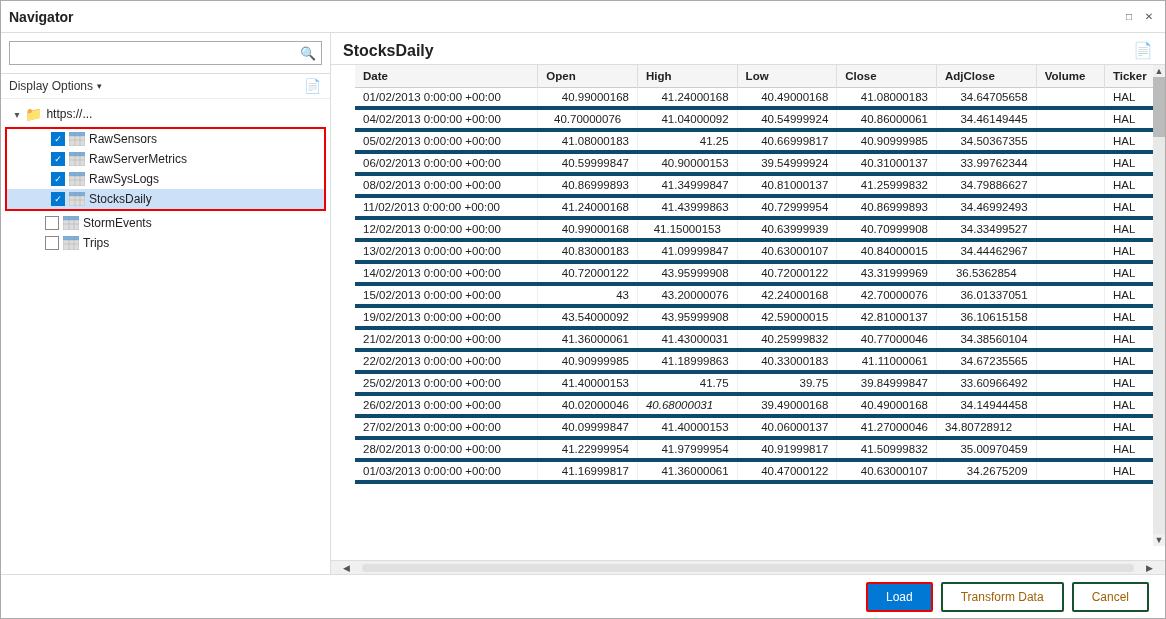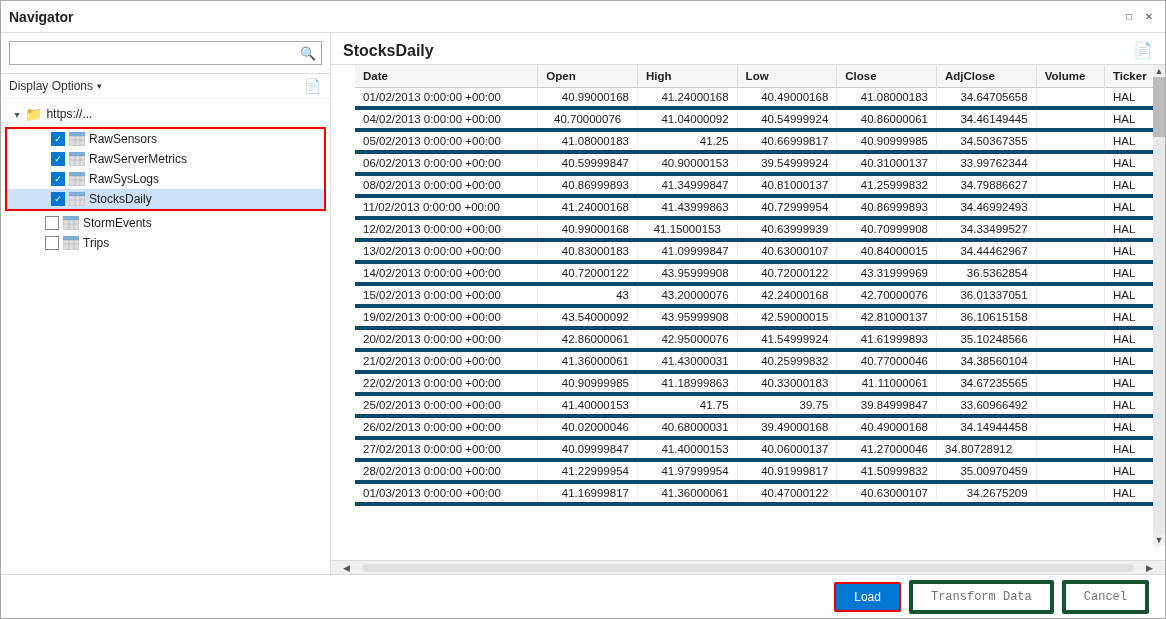--- a/index.html
+++ b/index.html
@@ -259,23 +259,22 @@
       cursor: pointer;
       border-radius: 2px;
     }
     .btn-primary {
       background: #0078d4;
       color: #fff;
       border: 2px solid #e00;
     }
     .btn-secondary {
       background: #fff;
-      color: #737373;
-      border: 4px solid #14532d;
-      font-family: Liberation Mono, monospace;
+      color: #a16207;
+      border: 2px solid #14532d;
     }
     
     .v-scroll-up, .v-scroll-down {
       position: absolute;
       right: 0;
       font-size: 9px;
       color: #555;
       cursor: pointer;
       background: #f0f0f0;
       border: none;
@@ -535,21 +534,21 @@
                 <td style="text-align: right;">34.44462967</td>
                 <td style="text-align: right;"></td>
                 <td>HAL</td>
               </tr>
               <tr>
                 <td>14/02/2013 0:00:00 +00:00</td>
                 <td style="text-align: right;">40.72000122</td>
                 <td style="text-align: right;">43.95999908</td>
                 <td style="text-align: right;">40.72000122</td>
                 <td style="text-align: right;">43.31999969</td>
-                <td style="text-align: right;">36.5362854</td>
+                <td style="text-align: center;">36.5362854</td>
                 <td style="text-align: right;"></td>
                 <td>HAL</td>
               </tr>
               <tr>
                 <td>15/02/2013 0:00:00 +00:00</td>
                 <td style="text-align: right;">43</td>
                 <td style="text-align: right;">43.20000076</td>
                 <td style="text-align: right;">42.24000168</td>
                 <td style="text-align: right;">42.70000076</td>
                 <td style="text-align: right;">36.01337051</td>
@@ -560,30 +559,20 @@
                 <td>19/02/2013 0:00:00 +00:00</td>
                 <td style="text-align: right;">43.54000092</td>
                 <td style="text-align: right;">43.95999908</td>
                 <td style="text-align: right;">42.59000015</td>
                 <td style="text-align: right;">42.81000137</td>
                 <td style="text-align: right;">36.10615158</td>
                 <td style="text-align: right;"></td>
                 <td>HAL</td>
               </tr>
               <tr>
-                <td>20/02/2013 0:00:00 +00:00</td>
-                <td style="text-align: right;">42.86000061</td>
-                <td style="text-align: right;">42.95000076</td>
-                <td style="text-align: right;">41.54999924</td>
-                <td style="text-align: right;">41.61999893</td>
-                <td style="text-align: right;">35.10248566</td>
-                <td style="text-align: right;"></td>
-                <td>HAL</td>
-              </tr>
-              <tr>
                 <td>21/02/2013 0:00:00 +00:00</td>
                 <td style="text-align: right;">41.36000061</td>
                 <td style="text-align: right;">41.43000031</td>
                 <td style="text-align: right;">40.25999832</td>
                 <td style="text-align: right;">40.77000046</td>
                 <td style="text-align: right;">34.38560104</td>
                 <td style="text-align: right;"></td>
                 <td>HAL</td>
               </tr>
               <tr>
@@ -602,21 +591,21 @@
                 <td style="text-align: right;">41.75</td>
                 <td style="text-align: right;">39.75</td>
                 <td style="text-align: right;">39.84999847</td>
                 <td style="text-align: right;">33.60966492</td>
                 <td style="text-align: right;"></td>
                 <td>HAL</td>
               </tr>
               <tr>
                 <td>26/02/2013 0:00:00 +00:00</td>
                 <td style="text-align: right;">40.02000046</td>
-                <td style="text-align: right;">40.68000031</td>
+                <td style="text-align: left; font-style: italic;">40.68000031</td>
                 <td style="text-align: right;">39.49000168</td>
                 <td style="text-align: right;">40.49000168</td>
                 <td style="text-align: right;">34.14944458</td>
                 <td style="text-align: right;"></td>
                 <td>HAL</td>
               </tr>
               <tr>
                 <td>27/02/2013 0:00:00 +00:00</td>
                 <td style="text-align: right;">40.09999847</td>
                 <td style="text-align: right;">41.40000153</td>

